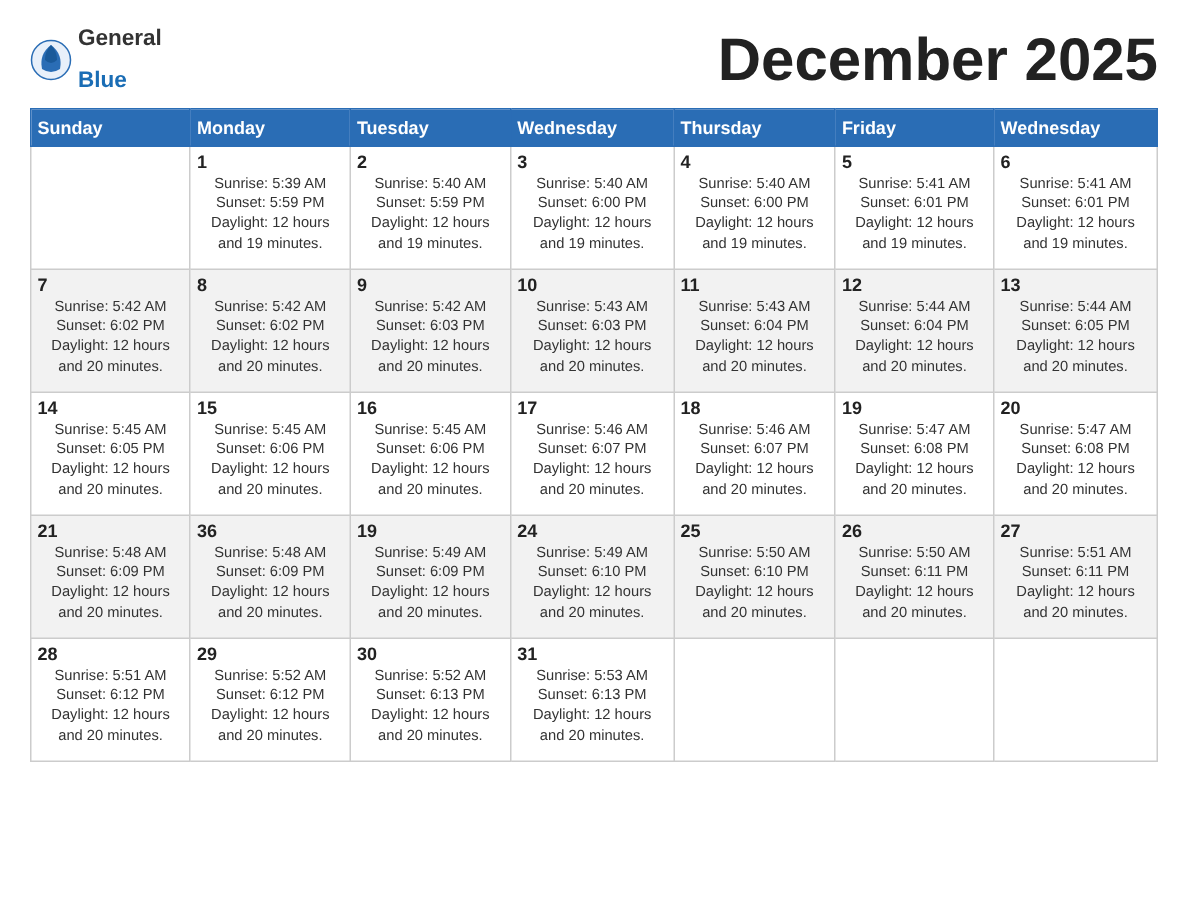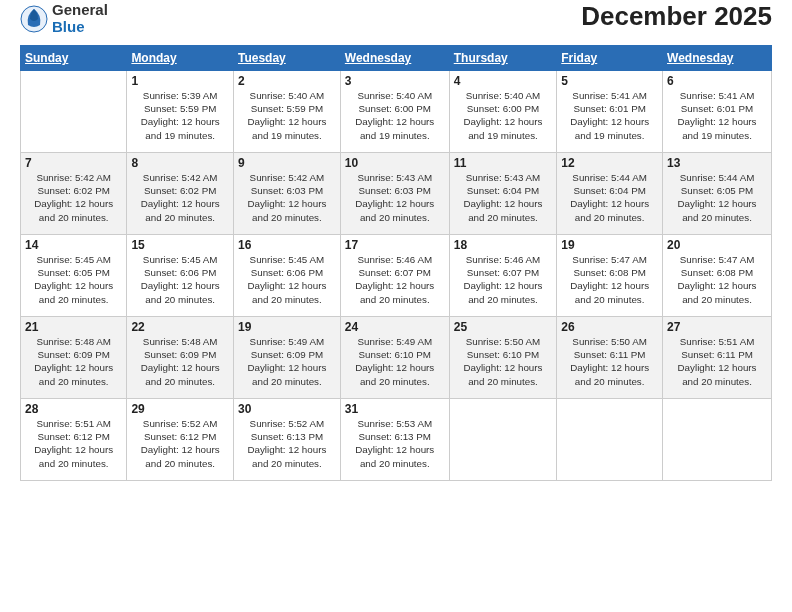--- a/index.html
+++ b/index.html
@@ -6,21 +6,21 @@
     body {
       width: 792px;
       height: 612px;
       font-family: Arial, sans-serif;
       background: #fff;
       overflow: hidden;
     }
     .page {
       width: 792px;
       height: 612px;
-      padding: 2px 20px 12px 20px;
+      padding: 18px 20px 12px 20px;
     }
     .header {
       display: flex;
       justify-content: space-between;
       align-items: flex-start;
       margin-bottom: 10px;
     }
     .logo {
       display: flex;
       align-items: center;
@@ -33,31 +33,32 @@
     }
     .logo-general {
       font-size: 15px;
       font-weight: bold;
       color: #333;
     }
     .logo-blue {
       font-size: 15px;
       font-weight: bold;
       color: #1a6db5;
+      margin-top: 11px;
     }
     .logo-icon {
       width: 28px;
       height: 28px;
       margin-right: 2px;
     }
     .title-block {
       text-align: right;
     }
     .month-title {
-      font-size: 26px;
+      font-size: 40px;
       font-weight: bold;
       color: #222;
       line-height: 1.1;
     }
     .location {
       font-size: 14px;
       color: #444;
       margin-top: 2px;
     }
     .calendar {
@@ -66,21 +67,20 @@
       font-size: 10.5px;
     }
     .calendar thead tr th {
       background-color: #2a6db5;
       color: white;
       padding: 5px 4px;
       text-align: left;
       font-size: 12px;
       font-weight: bold;
       border: 1px solid #2a6db5;
-      text-decoration: underline;
     }
     .calendar tbody tr td {
       border: 1px solid #ccc;
       vertical-align: top;
       padding: 3px 4px;
       width: 113px;
       height: 82px;
       color: #222;
     }
     .day-num {
@@ -230,21 +230,21 @@
             <span class="day-num">20</span>
             <div class="day-detail">Sunrise: 5:47 AM<br>Sunset: 6:08 PM<br>Daylight: 12 hours<br>and 20 minutes.</div>
           </td>
         </tr>
         <tr>
           <td>
             <span class="day-num">21</span>
             <div class="day-detail">Sunrise: 5:48 AM<br>Sunset: 6:09 PM<br>Daylight: 12 hours<br>and 20 minutes.</div>
           </td>
           <td>
-            <span class="day-num">22</span>
+            <span class="day-num">36</span>
             <div class="day-detail">Sunrise: 5:48 AM<br>Sunset: 6:09 PM<br>Daylight: 12 hours<br>and 20 minutes.</div>
           </td>
           <td>
             <span class="day-num">19</span>
             <div class="day-detail">Sunrise: 5:49 AM<br>Sunset: 6:09 PM<br>Daylight: 12 hours<br>and 20 minutes.</div>
           </td>
           <td>
             <span class="day-num">24</span>
             <div class="day-detail">Sunrise: 5:49 AM<br>Sunset: 6:10 PM<br>Daylight: 12 hours<br>and 20 minutes.</div>
           </td>

